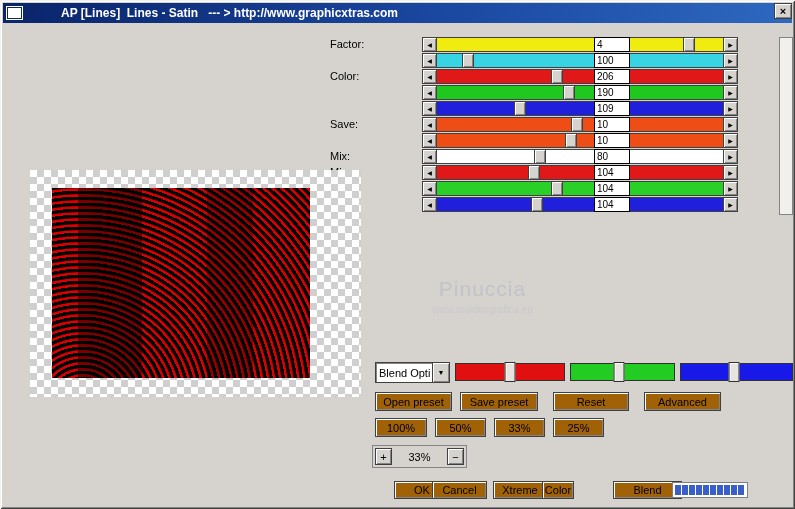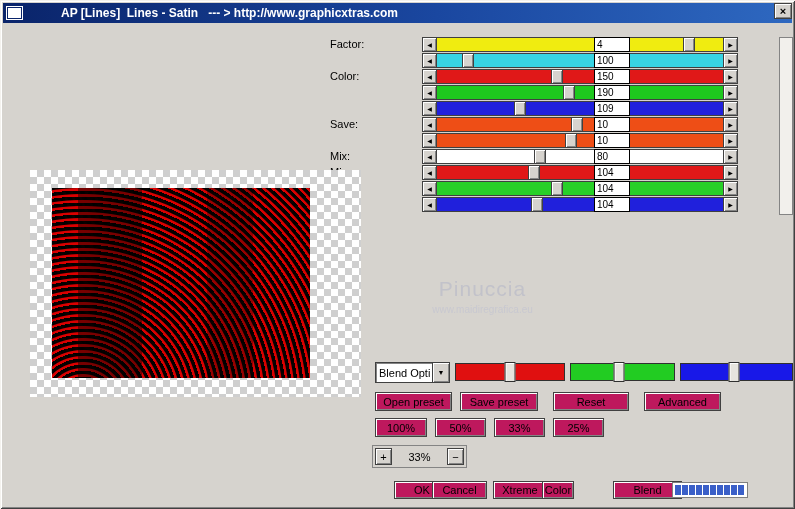--- a/index.html
+++ b/index.html
@@ -85,21 +85,21 @@
     display:flex;align-items:center;justify-content:center;font-size:7px;
   }
   .chslider{position:absolute;top:363px;height:16px;border:1px solid #303030;}
   .chthumb{
     position:absolute;top:-2px;bottom:-2px;width:9px;transform:translateX(-50%);
     background:#e6e4de;border:1px solid #303030;
     box-shadow:inset 1px 1px 0 #fff;
   }
   
   .btn{
-    position:absolute;height:19px;background:#be185d;border:1px solid #404040;
+    position:absolute;height:19px;background:#a16207;border:1px solid #404040;
     box-shadow:inset 1px 1px 0 #fff, inset -1px -1px 0 #848484;
     display:flex;align-items:center;justify-content:center;font-size:11px;color:#000;
   }
   .btn.small{height:18px;}
   .stepper{
     position:absolute;left:372px;top:445px;width:89px;height:21px;
     border:1px solid #848484;display:flex;align-items:center;padding:0 2px;gap:3px;
   }
   .step-btn{
     width:15px;height:15px;flex:none;background:#d6d3ce;border:1px solid #404040;
@@ -155,21 +155,21 @@
 
     <div class="prow">
       <span class="plabel">Color:</span>
       <div class="ptrack">
         <span class="arrowbtn">◀</span>
         <div class="fill" style="background: rgb(224, 24, 24);">
             <span class="thumb" style="left: 42%;"></span>
           </div>
         <span class="arrowbtn">▶</span>
       </div>
-      <span class="pvalue">150</span>
+      <span class="pvalue">206</span>
     </div>
 
     <div class="prow">
       <span class="plabel"></span>
       <div class="ptrack">
         <span class="arrowbtn">◀</span>
         <div class="fill" style="background: rgb(30, 200, 30);">
             <span class="thumb" style="left: 46%;"></span>
           </div>
         <span class="arrowbtn">▶</span>

